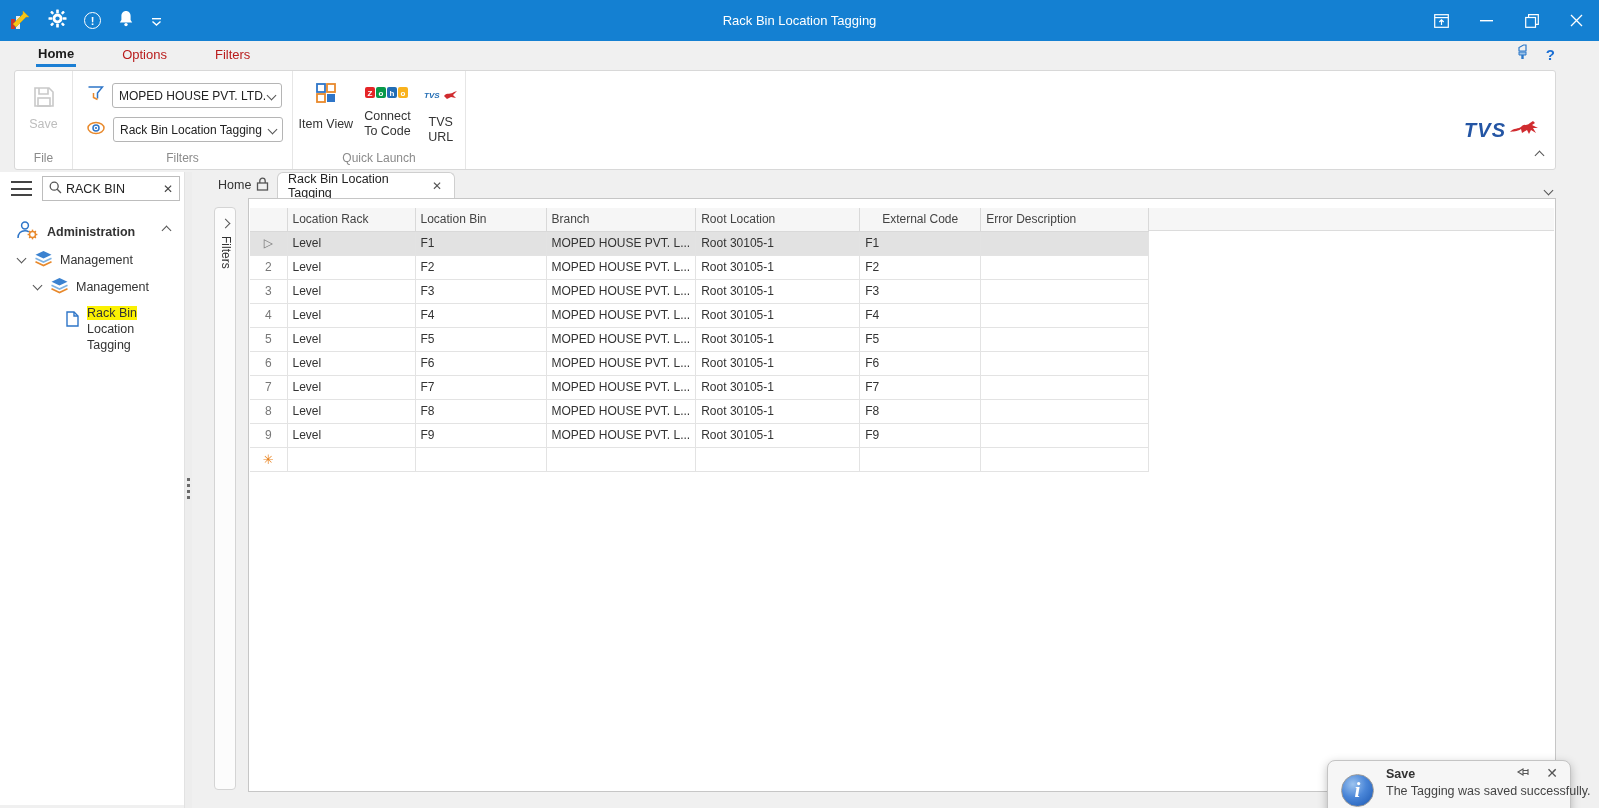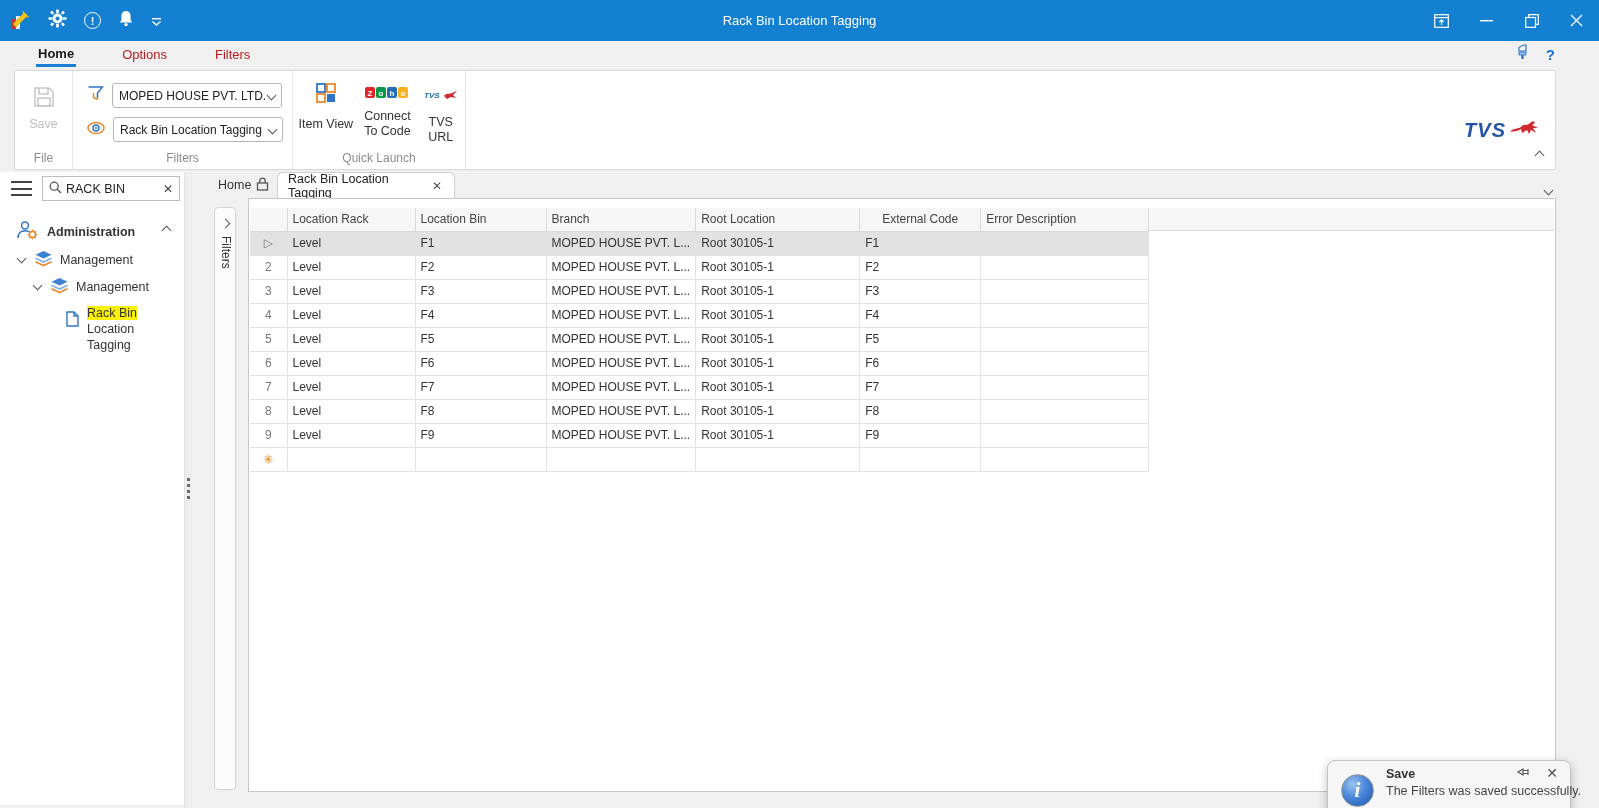--- a/index.html
+++ b/index.html
@@ -499,16 +499,16 @@
 
   <div class="toast">
     <span class="toast-pin">
       <svg width="14" height="14" viewBox="0 0 14 14">
         <path d="M2,5 L7,2 L7,8 L2,5 Z M7,3.5 L12,3.5 M7,6.5 L12,6.5 M12,2 L12,8" fill="none" stroke="#555" stroke-width="1.1"></path>
       </svg>
     </span>
     <span class="toast-x">✕</span>
     <div class="toast-ico">i</div>
     <div class="toast-title">Save</div>
-    <div class="toast-msg">The Filters was saved successfully.</div>
+    <div class="toast-msg">The Tagging was saved successfully.</div>
   </div>
 
 </div>
 
 </body></html>

